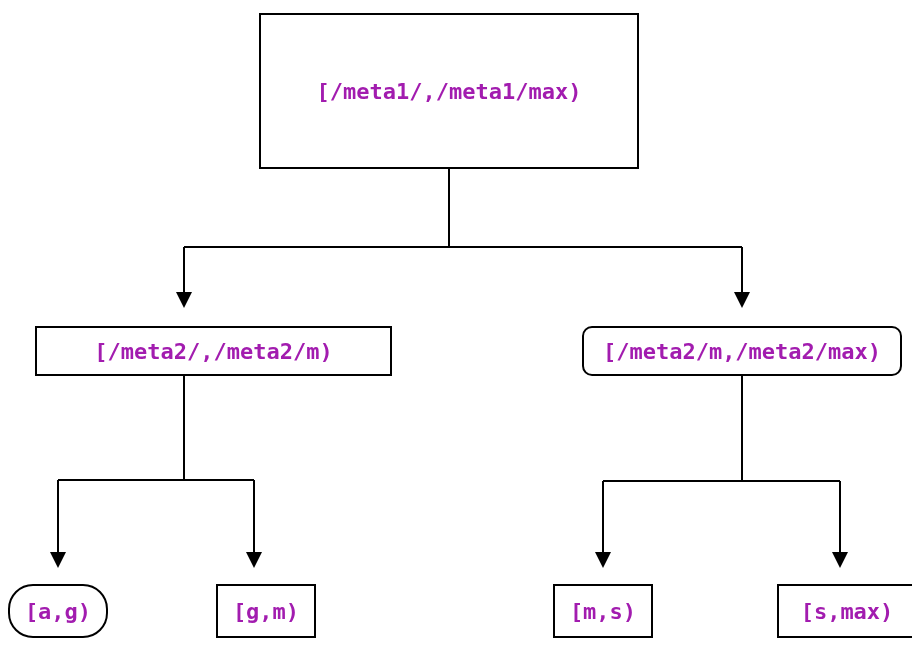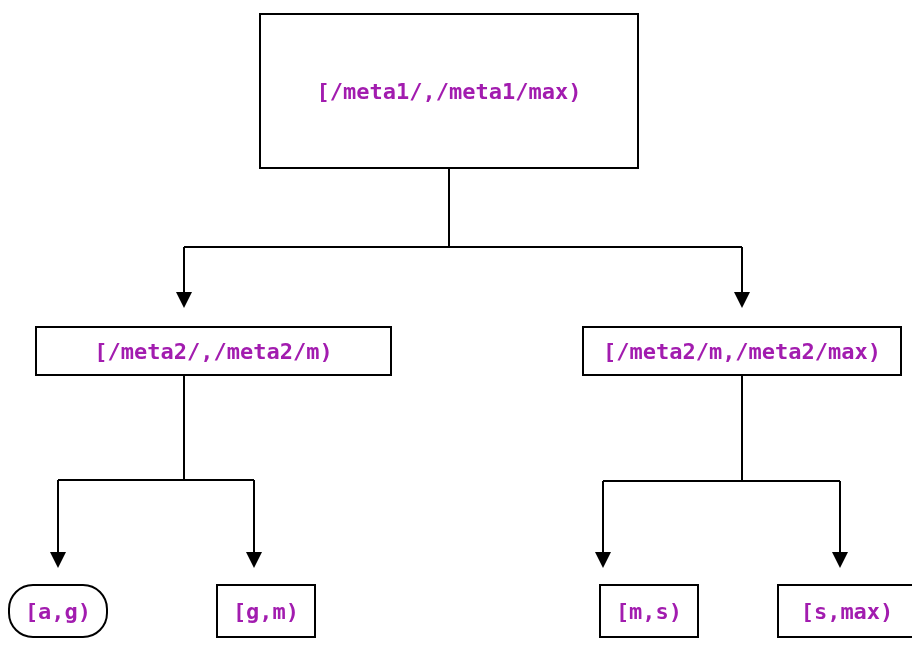--- a/index.html
+++ b/index.html
@@ -39,24 +39,24 @@
     color: #a21caf;
     display: flex;
     align-items: center;
     justify-content: center;
     font-weight: bold;
     font-size: 22px;
     white-space: nowrap;
   }
   .node-root       { left: 259px; top: 13px;  width: 380px; height: 156px; }
   .node-meta2-left { left: 35px;  top: 326px; width: 357px; height: 50px; }
-  .node-meta2-right{ left: 582px; top: 326px; width: 320px; height: 50px; }
+  .node-meta2-right{ left: 582px; top: 326px; width: 320px; height: 50px; border-radius: 10px; }
   .node-leaf-ag    { left: 8px;   top: 584px; width: 100px; height: 54px; border-radius: 25px; }
   .node-leaf-gm    { left: 216px; top: 584px; width: 100px; height: 54px; }
-  .node-leaf-ms    { left: 553px; top: 584px; width: 100px; height: 54px; margin-left: 46px; }
+  .node-leaf-ms    { left: 553px; top: 584px; width: 100px; height: 54px; }
   .node-leaf-smax  { left: 777px; top: 584px; width: 140px; height: 54px; }
 </style>
 </head>
 <body>
 
 <div class="canvas">
 
   <svg class="edges-svg" viewBox="0 0 912 652">
 
     <path d="M449 169 L449 247"></path>

